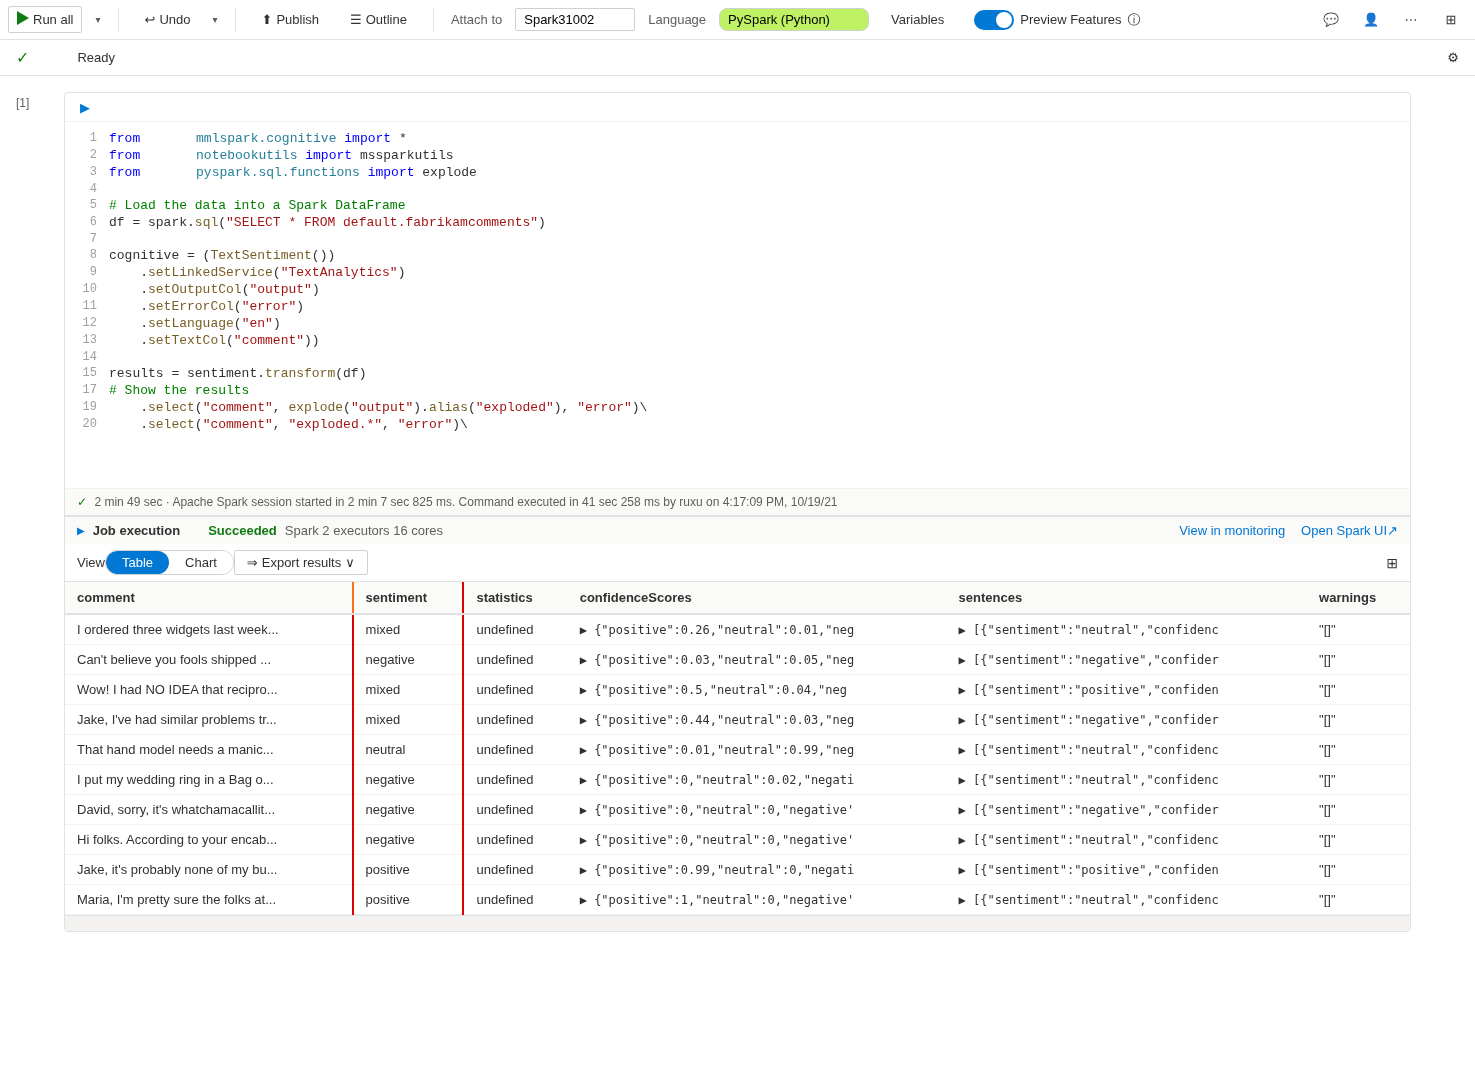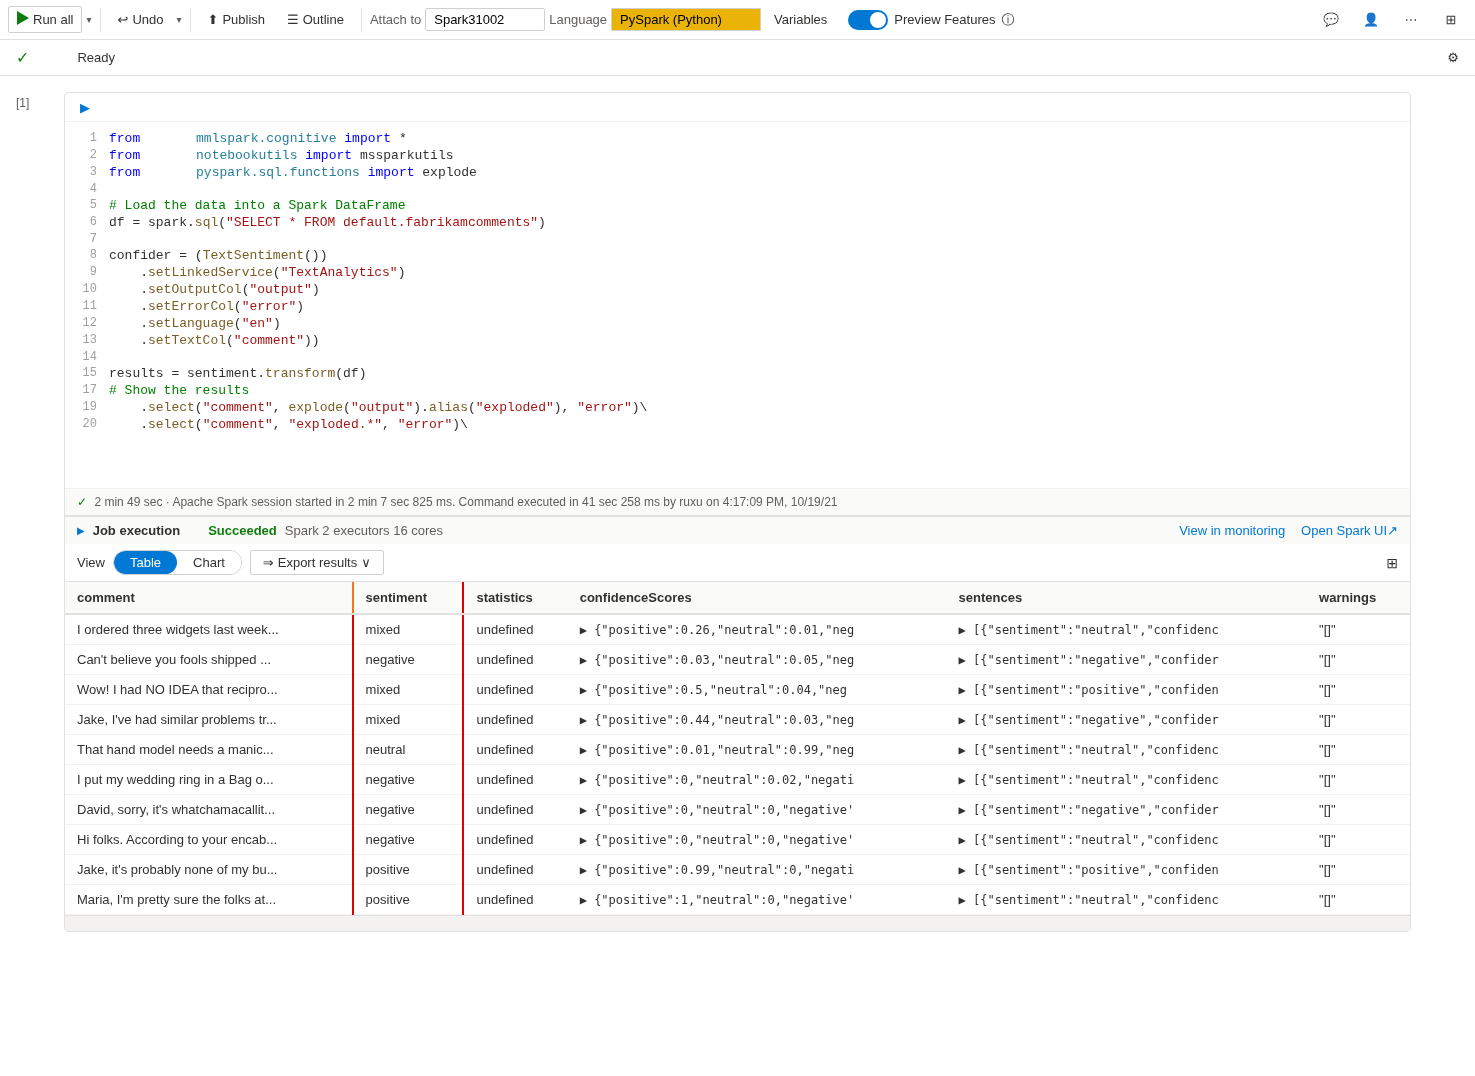--- a/index.html
+++ b/index.html
@@ -1,38 +1,38 @@
 <!DOCTYPE html>
 <html><head>
   <meta charset="utf-8">
   <style>
     * { box-sizing: border-box; margin: 0; padding: 0; }
     body { font-family: 'Segoe UI', Arial, sans-serif; font-size: 13px; background: #fff; color: #323130; overflow: hidden; width: 1475px; height: 1076px; }
 
     
     .toolbar {
       display: flex; align-items: center; height: 40px; border-bottom: 1px solid #e1e1e1;
-      padding: 0 8px; gap: 4px; background: #fff;
+      padding: 0 8px; gap: 13px; background: #fff;
     }
     .toolbar-btn {
       display: flex; align-items: center; gap: 4px; padding: 4px 8px; border: 1px solid transparent;
       background: none; cursor: pointer; font-size: 13px; border-radius: 2px; color: #323130;
     }
     .toolbar-btn.run-all { border: 1px solid #d0d0d0; }
     .run-triangle { width: 0; height: 0; border-top: 7px solid transparent; border-bottom: 7px solid transparent; border-left: 12px solid #107c10; display: inline-block; }
     .divider { width: 1px; height: 24px; background: #e1e1e1; margin: 0 4px; }
     .dropdown-arrow { font-size: 10px; color: #605e5c; }
     .attach-label { color: #605e5c; font-size: 13px; }
     .attach-select {
       border: 1px solid #d0d0d0; border-radius: 2px; padding: 3px 24px 3px 8px; font-size: 13px;
       background: #fff; cursor: pointer; appearance: none; min-width: 120px;
     }
     .lang-select {
-      border: 1px solid #d0d0d0; border-radius: 1px; padding: 3px 24px 3px 8px; font-size: 13px;
-      background: #eab308; cursor: pointer; appearance: none; min-width: 150px;
+      border: 1px solid #d0d0d0; border-radius: 8px; padding: 3px 24px 3px 8px; font-size: 13px;
+      background: #bef264; cursor: pointer; appearance: none; min-width: 150px;
     }
     .lang-label { color: #605e5c; }
     .preview-toggle { display: flex; align-items: center; gap: 6px; margin-left: 8px; }
     .toggle-switch {
       width: 40px; height: 20px; background: #0078d4; border-radius: 10px; position: relative; cursor: pointer;
     }
     .toggle-knob { width: 16px; height: 16px; background: #fff; border-radius: 50%; position: absolute; top: 2px; right: 2px; }
     .toolbar-right { margin-left: auto; display: flex; align-items: center; gap: 8px; }
     .icon-btn { width: 32px; height: 32px; display: flex; align-items: center; justify-content: center; cursor: pointer; border-radius: 2px; }
 
@@ -86,21 +86,21 @@
     .job-success { color: #107c10; font-weight: 700; margin-left: 20px; }
     .job-detail { color: #605e5c; }
     .job-links { margin-left: auto; display: flex; gap: 16px; }
     .job-link { color: #0078d4; cursor: pointer; text-decoration: none; }
 
     
     .output-section { border-top: 1px solid #e1e1e1; }
 
     
     .view-controls {
-      display: flex; align-items: center; padding: 6px 12px; gap: 8px; border-bottom: 1px solid #e1e1e1;
+      display: flex; align-items: center; padding: 6px 12px; border-bottom: 1px solid #e1e1e1;
     }
     .view-label { font-size: 13px; color: #323130; }
     .view-tabs { display: flex; border: 1px solid #d0d0d0; border-radius: 12px; overflow: hidden; }
     .view-tab {
       padding: 4px 16px; font-size: 13px; cursor: pointer; border: none; background: none;
     }
     .view-tab.active { background: #0078d4; color: #fff; border-radius: 12px; }
     .view-tab.inactive { background: #fff; color: #323130; }
     .export-btn {
       display: flex; align-items: center; gap: 4px; padding: 4px 12px; border: 1px solid #d0d0d0;
@@ -232,21 +232,21 @@
             <span><span class="normal">df = spark.</span><span class="fn">sql</span><span class="normal">(</span><span class="str">"SELECT * FROM default.fabrikamcomments"</span><span class="normal">)</span></span>
           </div>
 
           <div class="code-line">
             <span class="line-num">7</span>
             <span></span>
           </div>
 
           <div class="code-line">
             <span class="line-num">8</span>
-            <span><span class="normal">confider = (</span><span class="fn">TextSentiment</span><span class="normal">())</span></span>
+            <span><span class="normal">cognitive = (</span><span class="fn">TextSentiment</span><span class="normal">())</span></span>
           </div>
 
           <div class="code-line">
             <span class="line-num">9</span>
             <span><span class="normal">&nbsp;&nbsp;&nbsp;&nbsp;.</span><span class="fn">setLinkedService</span><span class="normal">(</span><span class="str">"TextAnalytics"</span><span class="normal">)</span></span>
           </div>
 
           <div class="code-line">
             <span class="line-num">10</span>
             <span><span class="normal">&nbsp;&nbsp;&nbsp;&nbsp;.</span><span class="fn">setOutputCol</span><span class="normal">(</span><span class="str">"output"</span><span class="normal">)</span></span>

